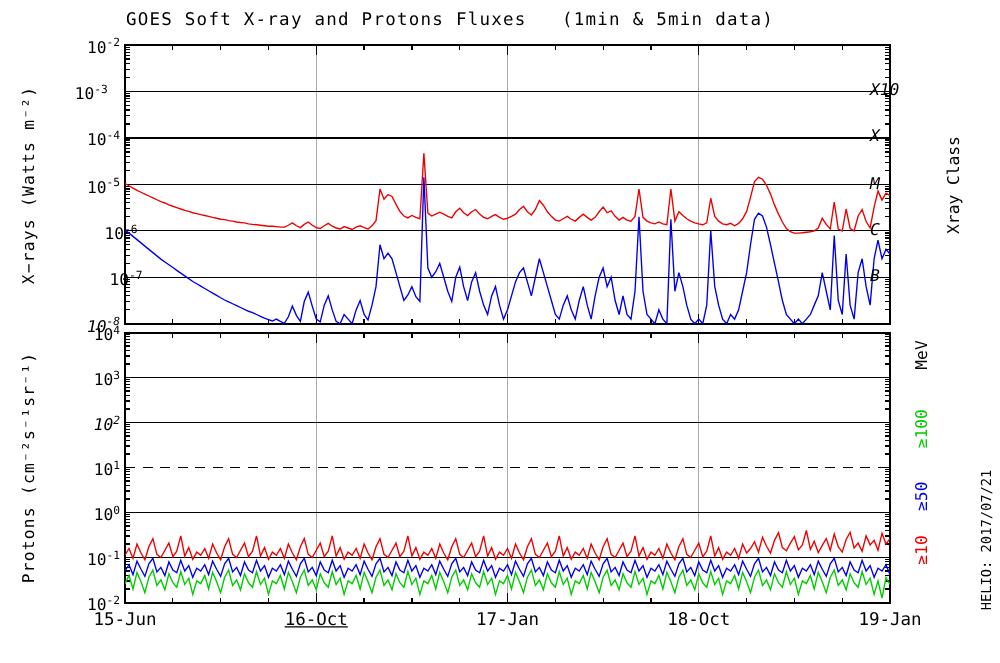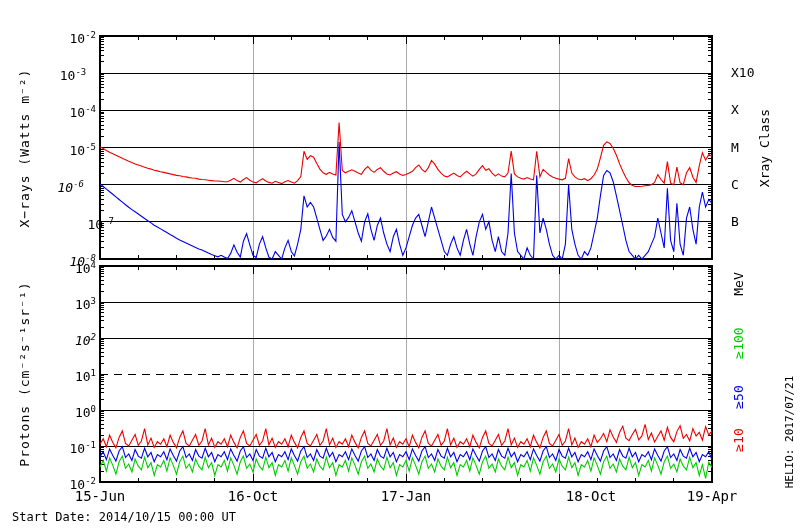--- a/index.html
+++ b/index.html
@@ -4,21 +4,21 @@
 <style>
   html,body{margin:0;padding:0;background:#fff;}
   #stage{position:relative;width:800px;height:530px;background:#fff;overflow:hidden;
          font-family:"DejaVu Sans Mono","Liberation Mono",monospace;color:#000;}
   #plot-svg{position:absolute;left:0;top:0;}
   .txt{position:absolute;white-space:pre;}
   #chart-title{left:100px;top:8px;width:520px;text-align:center;font-size:14px;letter-spacing:1px;}
   .ytick{position:absolute;width:46px;text-align:right;font-size:13px;line-height:14px;}
   .ytick sup{font-size:9px;}
   .xtick{position:absolute;width:70px;text-align:center;font-size:14px;}
-  .classlbl{position:absolute;left:731px;font-size:13px;}
+  .classlbl{position:absolute;left:696px;font-size:13px;font-style:italic;}
   .rlbl{position:absolute;width:0;height:0;}
   .rlbl > span{position:absolute;transform:translate(-50%,-50%) rotate(-90deg);
                white-space:nowrap;display:block;font-size:13px;}
   #xray-axis-title > span,#proton-axis-title > span{font-size:13px;letter-spacing:1px;}
   #helio-watermark > span{font-size:11px;}
   #start-date{left:12px;top:510px;font-size:12px;}
 </style>
 </head>
 <body>
 <div id="stage">
@@ -339,20 +339,21 @@
         <rect x="100" y="266" width="612" height="216" fill="none" stroke="#000" stroke-width="1.6" shape-rendering="crispEdges"></rect>
         <polyline points="100.0,466.9 103.2,460.4 106.4,471.2 109.6,457.9 112.8,465.4 115.9,474.1 119.1,461.8 122.3,456.1 125.5,468.3 128.7,464.0 131.9,471.9 135.1,459.0 138.3,466.2 141.4,469.8 144.6,457.2 147.8,467.6 151.0,462.6 154.2,475.5 157.4,464.7 160.6,466.9 163.8,460.4 166.9,471.2 170.1,457.9 173.3,465.4 176.5,474.1 179.7,461.8 182.9,456.1 186.1,468.3 189.3,464.0 192.4,471.9 195.6,459.0 198.8,466.2 202.0,469.8 205.2,457.2 208.4,467.6 211.6,462.6 214.8,475.5 217.9,464.7 221.1,466.9 224.3,460.4 227.5,471.2 230.7,457.9 233.9,465.4 237.1,474.1 240.3,461.8 243.4,456.1 246.6,468.3 249.8,464.0 253.0,471.9 256.2,459.0 259.4,466.2 262.6,469.8 265.8,457.2 268.9,467.6 272.1,462.6 275.3,475.5 278.5,464.7 281.7,466.9 284.9,460.4 288.1,471.2 291.3,457.9 294.4,465.4 297.6,474.1 300.8,461.8 304.0,456.1 307.2,468.3 310.4,464.0 313.6,471.9 316.8,459.0 319.9,466.2 323.1,469.8 326.3,457.2 329.5,467.6 332.7,462.6 335.9,475.5 339.1,464.7 342.3,466.9 345.4,460.4 348.6,471.2 351.8,457.9 355.0,465.4 358.2,474.1 361.4,461.8 364.6,456.1 367.8,468.3 370.9,464.0 374.1,471.9 377.3,459.0 380.5,466.2 383.7,469.8 386.9,457.2 390.1,467.6 393.3,462.6 396.4,475.5 399.6,464.7 402.8,466.9 406.0,460.4 409.2,471.2 412.4,457.9 415.6,465.4 418.8,474.1 421.9,461.8 425.1,456.1 428.3,468.3 431.5,464.0 434.7,471.9 437.9,459.0 441.1,466.2 444.3,469.8 447.4,457.2 450.6,467.6 453.8,462.6 457.0,475.5 460.2,464.7 463.4,466.9 466.6,460.4 469.8,471.2 472.9,457.9 476.1,465.4 479.3,474.1 482.5,461.8 485.7,456.1 488.9,468.3 492.1,464.0 495.3,471.9 498.4,459.0 501.6,466.2 504.8,469.8 508.0,457.2 511.2,467.6 514.4,462.6 517.6,475.5 520.8,464.7 523.9,466.9 527.1,460.4 530.3,471.2 533.5,457.9 536.7,465.4 539.9,474.1 543.1,461.8 546.3,456.1 549.4,468.3 552.6,464.0 555.8,471.9 559.0,459.0 562.2,466.2 565.4,469.8 568.6,457.2 571.8,467.6 574.9,462.6 578.1,475.5 581.3,464.7 584.5,466.9 587.7,460.4 590.9,471.2 594.1,457.9 597.3,465.4 600.4,474.1 603.6,461.8 606.8,456.1 610.0,468.3 613.2,464.0 616.4,471.9 619.6,459.0 622.8,466.2 625.9,469.8 629.1,457.2 632.3,467.6 635.5,462.6 638.7,475.5 641.9,464.7 645.1,466.9 648.3,460.4 651.4,471.2 654.6,457.9 657.8,465.4 661.0,474.1 664.2,461.8 667.4,456.1 670.6,468.3 673.8,464.0 676.9,471.9 680.1,459.0 683.3,466.2 686.5,469.8 689.7,457.2 692.9,467.6 696.1,462.6 699.3,475.5 702.4,464.7 705.6,478.4 708.8,462.2 712.0,467.6" fill="none" stroke="#00cc00" stroke-width="1.1" clip-path="url(#clip-1)"></polyline>
         <polyline points="100.0,456.8 103.2,451.8 106.4,459.7 109.6,448.9 112.8,455.4 115.9,461.1 119.1,451.0 122.3,446.7 125.5,457.5 128.7,453.9 131.9,460.4 135.1,449.6 138.3,456.1 141.4,458.2 144.6,448.2 147.8,456.8 151.0,452.5 154.2,461.8 157.4,454.6 160.6,456.8 163.8,451.8 166.9,459.7 170.1,448.9 173.3,455.4 176.5,461.1 179.7,451.0 182.9,446.7 186.1,457.5 189.3,453.9 192.4,460.4 195.6,449.6 198.8,456.1 202.0,458.2 205.2,448.2 208.4,456.8 211.6,452.5 214.8,461.8 217.9,454.6 221.1,456.8 224.3,451.8 227.5,459.7 230.7,448.9 233.9,455.4 237.1,461.1 240.3,451.0 243.4,446.7 246.6,457.5 249.8,453.9 253.0,460.4 256.2,449.6 259.4,456.1 262.6,458.2 265.8,448.2 268.9,456.8 272.1,452.5 275.3,461.8 278.5,454.6 281.7,456.8 284.9,451.8 288.1,459.7 291.3,448.9 294.4,455.4 297.6,461.1 300.8,451.0 304.0,446.7 307.2,457.5 310.4,453.9 313.6,460.4 316.8,449.6 319.9,456.1 323.1,458.2 326.3,448.2 329.5,456.8 332.7,452.5 335.9,461.8 339.1,454.6 342.3,456.8 345.4,451.8 348.6,459.7 351.8,448.9 355.0,455.4 358.2,461.1 361.4,451.0 364.6,446.7 367.8,457.5 370.9,453.9 374.1,460.4 377.3,449.6 380.5,456.1 383.7,458.2 386.9,448.2 390.1,456.8 393.3,452.5 396.4,461.8 399.6,454.6 402.8,456.8 406.0,451.8 409.2,459.7 412.4,448.9 415.6,455.4 418.8,461.1 421.9,451.0 425.1,446.7 428.3,457.5 431.5,453.9 434.7,460.4 437.9,449.6 441.1,456.1 444.3,458.2 447.4,448.2 450.6,456.8 453.8,452.5 457.0,461.8 460.2,454.6 463.4,456.8 466.6,451.8 469.8,459.7 472.9,448.9 476.1,455.4 479.3,461.1 482.5,451.0 485.7,446.7 488.9,457.5 492.1,453.9 495.3,460.4 498.4,449.6 501.6,456.1 504.8,458.2 508.0,448.2 511.2,456.8 514.4,452.5 517.6,461.8 520.8,454.6 523.9,456.8 527.1,451.8 530.3,459.7 533.5,448.9 536.7,455.4 539.9,461.1 543.1,451.0 546.3,446.7 549.4,457.5 552.6,453.9 555.8,460.4 559.0,449.6 562.2,456.1 565.4,458.2 568.6,448.2 571.8,456.8 574.9,452.5 578.1,461.8 581.3,454.6 584.5,456.8 587.7,451.8 590.9,459.7 594.1,448.9 597.3,455.4 600.4,461.1 603.6,451.0 606.8,446.7 610.0,457.5 613.2,453.9 616.4,460.4 619.6,449.6 622.8,456.1 625.9,458.2 629.1,448.2 632.3,456.8 635.5,452.5 638.7,461.8 641.9,454.6 645.1,456.8 648.3,451.8 651.4,459.7 654.6,448.9 657.8,455.4 661.0,461.1 664.2,451.0 667.4,446.7 670.6,457.5 673.8,453.9 676.9,460.4 680.1,449.6 683.3,456.1 686.5,458.2 689.7,448.2 692.9,456.8 696.1,452.5 699.3,461.8 702.4,454.6 705.6,456.8 708.8,451.8 712.0,459.7" fill="none" stroke="#0000ee" stroke-width="1.1" clip-path="url(#clip-1)"></polyline>
         <polyline points="100.0,444.2 103.2,438.8 106.4,446.7 109.6,435.2 112.8,442.4 115.9,447.8 119.1,437.4 122.3,430.9 125.5,443.5 128.7,446.0 131.9,440.2 135.1,434.5 138.3,445.3 141.4,441.0 144.6,428.7 147.8,444.9 151.0,438.1 154.2,447.4 157.4,441.7 160.6,444.2 163.8,438.8 166.9,446.7 170.1,435.2 173.3,442.4 176.5,447.8 179.7,437.4 182.9,430.9 186.1,443.5 189.3,446.0 192.4,440.2 195.6,434.5 198.8,445.3 202.0,441.0 205.2,428.7 208.4,444.9 211.6,438.1 214.8,447.4 217.9,441.7 221.1,444.2 224.3,438.8 227.5,446.7 230.7,435.2 233.9,442.4 237.1,447.8 240.3,437.4 243.4,430.9 246.6,443.5 249.8,446.0 253.0,440.2 256.2,434.5 259.4,445.3 262.6,441.0 265.8,428.7 268.9,444.9 272.1,438.1 275.3,447.4 278.5,441.7 281.7,444.2 284.9,438.8 288.1,446.7 291.3,435.2 294.4,442.4 297.6,447.8 300.8,437.4 304.0,430.9 307.2,443.5 310.4,446.0 313.6,440.2 316.8,434.5 319.9,445.3 323.1,441.0 326.3,428.7 329.5,444.9 332.7,438.1 335.9,447.4 339.1,441.7 342.3,444.2 345.4,438.8 348.6,446.7 351.8,435.2 355.0,442.4 358.2,447.8 361.4,437.4 364.6,430.9 367.8,443.5 370.9,446.0 374.1,440.2 377.3,434.5 380.5,445.3 383.7,441.0 386.9,428.7 390.1,444.9 393.3,438.1 396.4,447.4 399.6,441.7 402.8,444.2 406.0,438.8 409.2,446.7 412.4,435.2 415.6,442.4 418.8,447.8 421.9,437.4 425.1,430.9 428.3,443.5 431.5,446.0 434.7,440.2 437.9,434.5 441.1,445.3 444.3,441.0 447.4,428.7 450.6,444.9 453.8,438.1 457.0,447.4 460.2,441.7 463.4,444.2 466.6,438.8 469.8,446.7 472.9,435.2 476.1,442.4 479.3,447.8 482.5,437.4 485.7,430.9 488.9,443.5 492.1,446.0 495.3,440.2 498.4,434.5 501.6,445.3 504.8,441.0 508.0,428.7 511.2,444.9 514.4,438.1 517.6,447.4 520.8,441.7 523.9,444.2 527.1,438.8 530.3,446.7 533.5,435.2 536.7,442.4 539.9,447.8 543.1,437.4 546.3,430.9 549.4,443.5 552.6,446.0 555.8,440.2 559.0,434.5 562.2,445.3 565.4,441.0 568.6,428.7 571.8,444.9 574.9,438.1 578.1,447.4 581.3,441.7 584.5,444.2 587.7,438.8 590.9,446.7 594.1,435.2 597.3,442.4 600.4,438.8 603.6,433.4 606.8,441.7 610.0,429.8 613.2,437.0 616.4,442.4 619.6,432.3 622.8,426.2 625.9,438.1 629.1,440.6 632.3,434.5 635.5,429.4 638.7,439.9 641.9,435.9 645.1,424.4 648.3,439.5 651.4,433.0 654.6,442.0 657.8,436.3 661.0,430.9 664.2,440.2 667.4,427.3 670.6,437.4 673.8,441.7 676.9,431.6 680.1,425.8 683.3,438.4 686.5,434.5 689.7,441.0 692.9,428.7 696.1,435.9 699.3,432.3 702.4,440.2 705.6,426.6 708.8,435.2 712.0,430.9" fill="none" stroke="#ee0000" stroke-width="1.1" clip-path="url(#clip-1)"></polyline>
       </g>
       <clipPath id="clip-1">
         <rect x="100" y="266" width="612" height="216"></rect>
       </clipPath>
     </svg>
 
+<div class="txt" id="chart-title">GOES Soft X-ray and Protons Fluxes   (1min &amp; 5min data)</div>
 
 <div class="rlbl" id="xray-axis-title" style="left:24px;top:148px;">
   <span>X−rays (Watts m⁻²)</span>
     </div>
 <div class="rlbl" id="proton-axis-title" style="left:24px;top:374px;">
   <span>Protons (cm⁻²s⁻¹sr⁻¹)</span>
     </div>
 
 <div class="rlbl" id="xray-class-axis-title" style="left:764px;top:148px;">
   <span>Xray Class</span>
@@ -368,40 +369,39 @@
   <span style="color: rgb(0, 0, 238);">≥50</span>
     </div>
 <div class="rlbl" id="proton-label-ge10" style="left:738px;top:440px;">
   <span style="color: rgb(238, 0, 0);">≥10</span>
     </div>
 
 <div class="rlbl" id="helio-watermark" style="left:789px;top:432px;">
   <span>HELIO: 2017/07/21</span>
     </div>
 
-<div class="txt" id="start-date">Start Date: 2014/10/15 00:00 UT</div>
 
 <div class="ytick" style="left: 50px; top: 28px;">10<sup>-2</sup></div>
     <div class="ytick" style="left: 50px; top: 65.1667px; text-align: center;">10<sup>-3</sup></div>
     <div class="ytick" style="left: 50px; top: 102.333px;">10<sup>-4</sup></div>
     <div class="ytick" style="left: 50px; top: 139.5px;">10<sup>-5</sup></div>
-    <div class="ytick" style="left: 38px; top: 176.667px; font-style: italic;">10<sup>-6</sup></div>
+    <div class="ytick" style="left: 64px; top: 176.667px;">10<sup>-6</sup></div>
     <div class="ytick" style="left: 68px; top: 213.833px;">10<sup>-7</sup></div>
     <div class="ytick" style="left: 50px; top: 251px; font-style: italic;">10<sup>-8</sup></div>
     <div class="classlbl" style="top: 65.1667px;">X10</div>
     <div class="classlbl" style="top: 102.333px;">X</div>
     <div class="classlbl" style="top: 139.5px;">M</div>
     <div class="classlbl" style="top: 176.667px;">C</div>
     <div class="classlbl" style="top: 213.833px;">B</div>
     <div class="ytick" style="left: 50px; top: 258px;">10<sup>4</sup></div>
     <div class="ytick" style="left: 50px; top: 294px;">10<sup>3</sup></div>
     <div class="ytick" style="left: 50px; top: 330px; font-style: italic;">10<sup>2</sup></div>
     <div class="ytick" style="left: 50px; top: 366px;">10<sup>1</sup></div>
     <div class="ytick" style="left: 50px; top: 402px;">10<sup>0</sup></div>
     <div class="ytick" style="left: 50px; top: 438px;">10<sup>-1</sup></div>
     <div class="ytick" style="left: 50px; top: 474px;">10<sup>-2</sup></div>
     <div class="xtick" style="left: 65px; top: 488px;">15-Jun</div>
-    <div class="xtick" style="left: 218px; top: 488px;">16-Oct</div>
+    <div class="xtick" style="left: 218px; top: 488px; text-decoration: underline;">16-Oct</div>
     <div class="xtick" style="left: 371px; top: 488px;">17-Jan</div>
-    <div class="xtick" style="left: 556px; top: 488px;">18-Oct</div>
-    <div class="xtick" style="left: 677px; top: 488px;">19-Apr</div>
+    <div class="xtick" style="left: 524px; top: 488px;">18-Oct</div>
+    <div class="xtick" style="left: 677px; top: 488px;">19-Jan</div>
 
 </div>
 
 </body></html>

